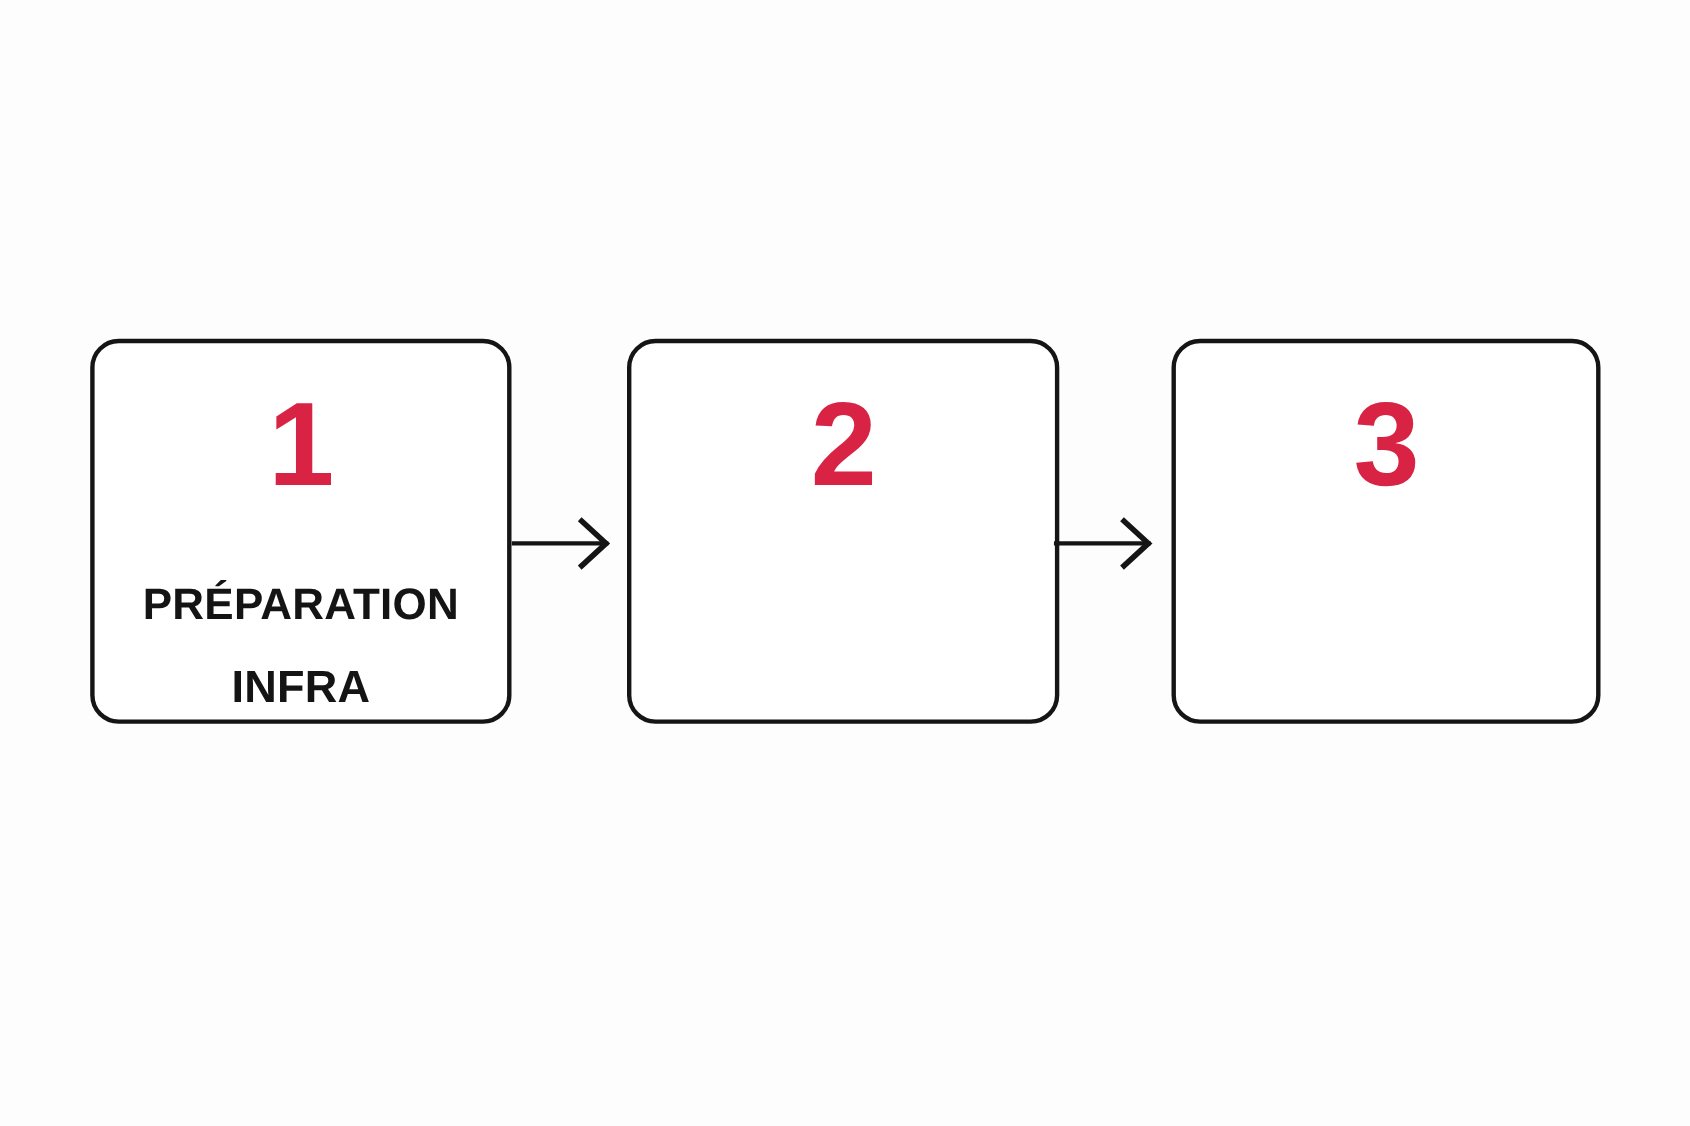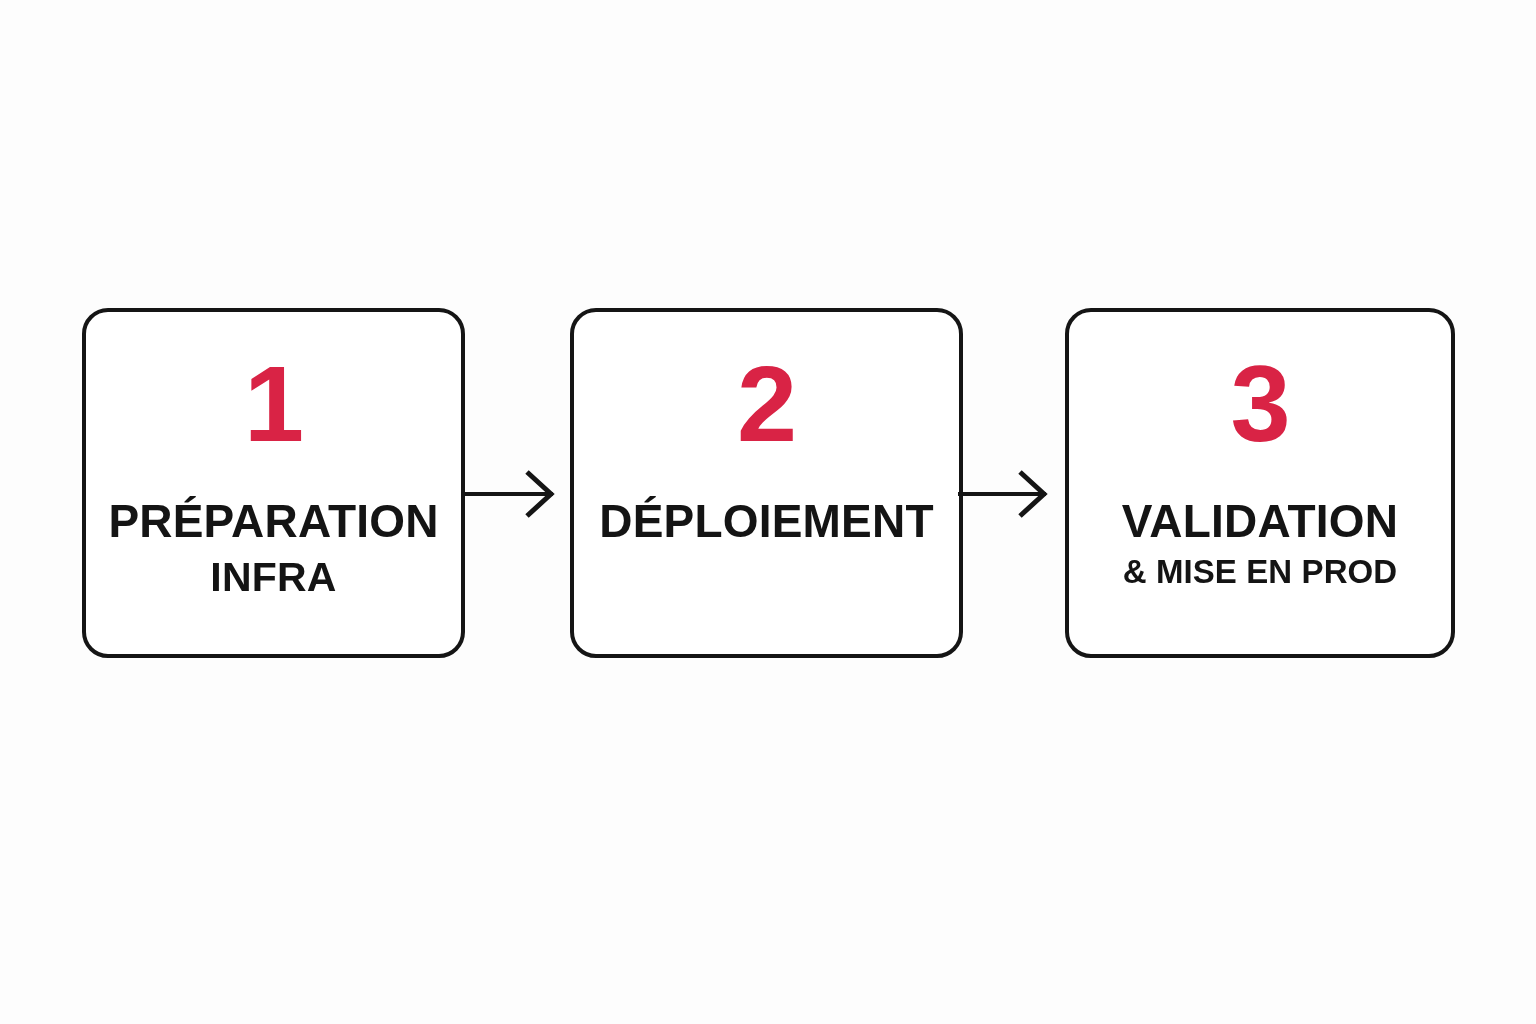--- a/index.html
+++ b/index.html
@@ -51,30 +51,32 @@
     text-align: center;
     color: #141414;
     font-weight: 700;
     line-height: 1.28;
     text-transform: uppercase;
     padding: 0 8px;
   }
 
   .label-line-primary {
     display: block;
-    font-size: 46px;
+    font-size: 40px;
     letter-spacing: 0.2px;
     white-space: nowrap;
+    margin-top: 33px;
   }
 
   .label-line-secondary {
     display: block;
     font-size: 41px;
     letter-spacing: 0.2px;
     white-space: nowrap;
+    margin-top: 22px;
   }
 
   .label-line-secondary.is-small {
     font-size: 33px;
     letter-spacing: 0.1px;
   }
 
   .connector-arrow {
     position: absolute;
     top: 468px;
@@ -107,32 +109,27 @@
   <div class="connector-arrow" id="connector-arrow-1">
     <svg viewBox="0 0 105 52" xmlns="http://www.w3.org/2000/svg">
       <line x1="0" y1="26" x2="88" y2="26" stroke="#151515" stroke-width="4"></line>
       <polyline points="62,4 86,26 62,48" fill="none" stroke="#151515" stroke-width="5" stroke-linecap="butt" stroke-linejoin="miter"></polyline>
     </svg>
   </div>
 
   <div class="step-box" id="step-box-2">
     <div class="step-number">2</div>
     <div class="step-label">
-      <span class="label-line-primary">DÉPLOIEMENT</span>
     </div>
   </div>
 
   <div class="connector-arrow" id="connector-arrow-2">
     <svg viewBox="0 0 105 52" xmlns="http://www.w3.org/2000/svg">
       <line x1="0" y1="26" x2="88" y2="26" stroke="#151515" stroke-width="4"></line>
       <polyline points="62,4 86,26 62,48" fill="none" stroke="#151515" stroke-width="5" stroke-linecap="butt" stroke-linejoin="miter"></polyline>
     </svg>
   </div>
 
   <div class="step-box" id="step-box-3">
     <div class="step-number">3</div>
-    <div class="step-label">
-      <span class="label-line-primary">VALIDATION</span>
-      <span class="label-line-secondary is-small">&amp; MISE EN PROD</span>
-    </div>
   </div>
 
 </div>
 
 </body></html>

